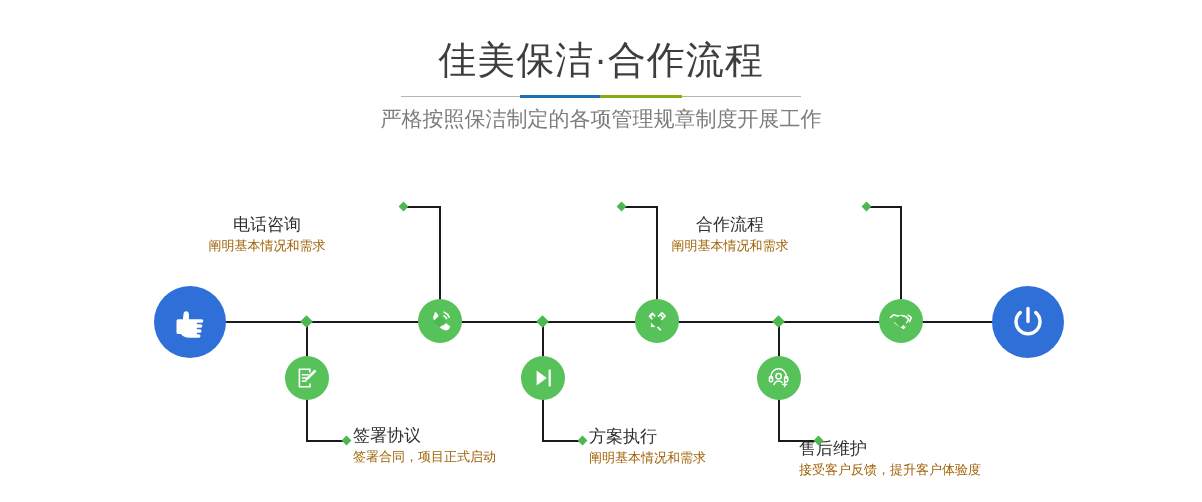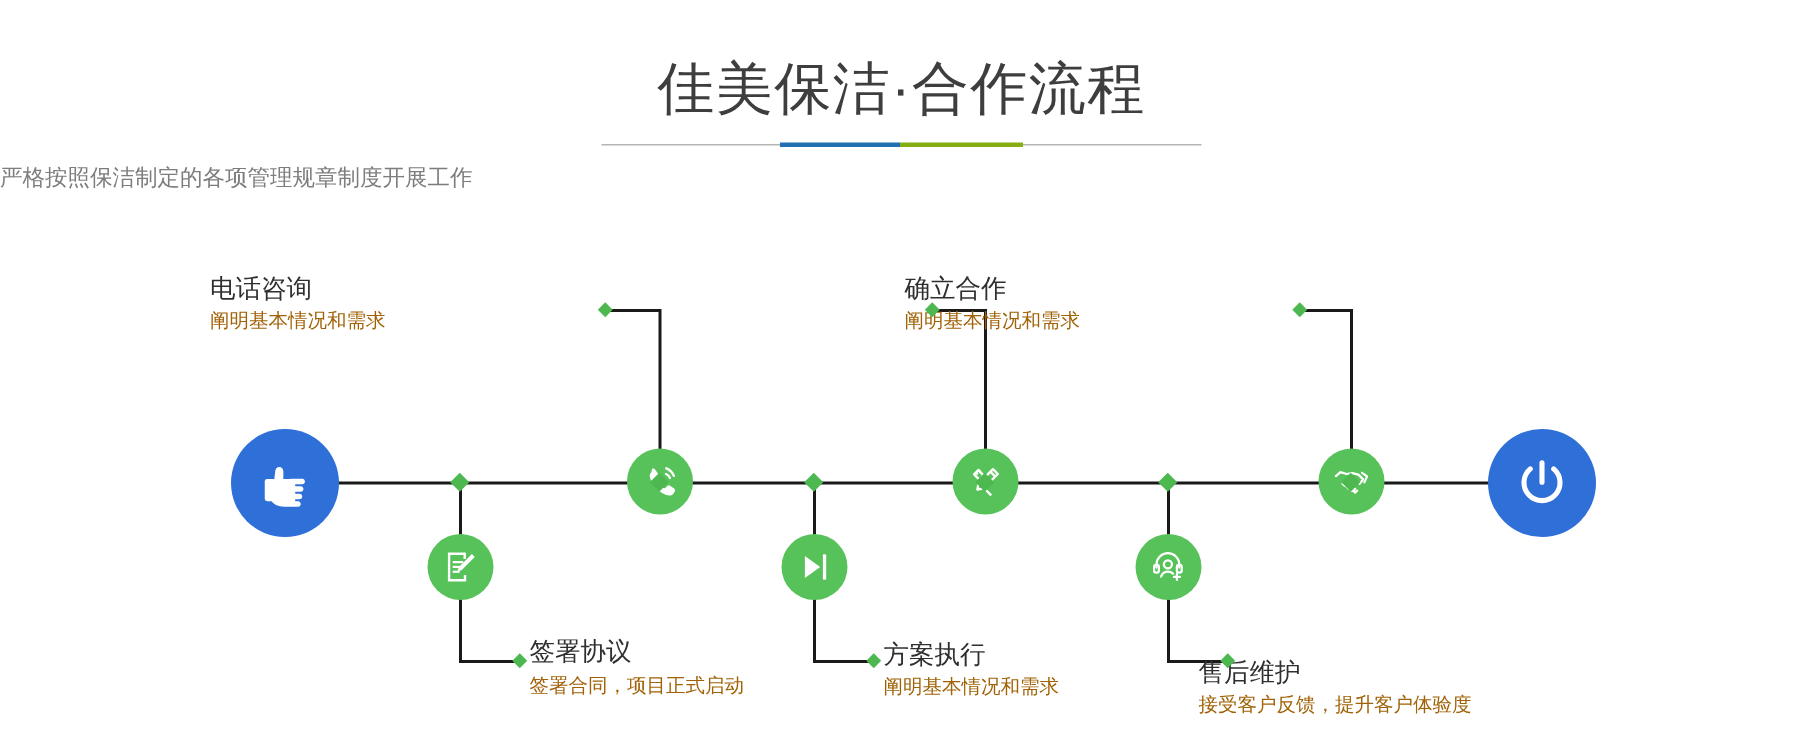--- a/index.html
+++ b/index.html
@@ -63,21 +63,22 @@
     width: 82px;
     height: 3px;
     background: #86ad12;
     flex: 0 0 auto;
   }
   #page-subtitle {
     position: absolute;
     left: 0;
     top: 107px;
     width: 1202px;
-    font-size: 15px;
+    text-align: center;
+    font-size: 21px;
     line-height: 24px;
     color: #7d7d7d;
   }
 
   
   #flow {
     position: absolute;
     left: 0;
     top: 150px;
     width: 1202px;
@@ -159,21 +160,21 @@
   .label .title {
     font-size: 17px;
     line-height: 22px;
     color: #2f2f2f;
   }
   .label .desc {
     font-size: 13px;
     line-height: 20px;
     color: #a16207;
   }
-  .label.align-right { text-align: left; }
+  .label.align-right { text-align: center; margin-top: 32px; }
   .label.align-left  { text-align: left; }
 </style>
 </head>
 <body>
 
 <div id="page">
 
   <div id="header">
     <div id="page-title">佳美保洁·合作流程</div>
 
@@ -301,21 +302,21 @@
             <path d="M20.0 7.2l3.4 2.4-1.8 4.0"></path>
           </g>
         </svg>
       </span>
     </div>
     <div class="stem" style="left:900.2px; top:56px; height:116px;"></div>
     <div class="arm" style="left:866px; top:56px; width:35px;"></div>
     <div class="diamond" style="left:896px; top:167px;"></div>
     <div class="diamond small" style="left:863px; top:53px;"></div>
     <div class="label align-right" style="left:603px; top:32px; width:254px;">
-      <div class="title">确立合作</div>
+      <div class="title">合作流程</div>
       <div class="desc">阐明基本情况和需求</div>
     </div>
 
     <div class="node-icon" style="left:757px; top:206px;">
       <span>
         <svg width="26" height="26" viewBox="0 0 26 26" aria-hidden="true">
           <g stroke="#ffffff" stroke-width="1.5" fill="none" stroke-linecap="round" stroke-linejoin="round">
             <path d="M5.0 13.4v-2.0a7.6 7.6 0 0 1 15.2 0v2.0"></path>
             <rect x="3.4" y="11.6" width="3.2" height="5.2" rx="1.4"></rect>
             <rect x="18.6" y="11.6" width="3.2" height="5.2" rx="1.4"></rect>

